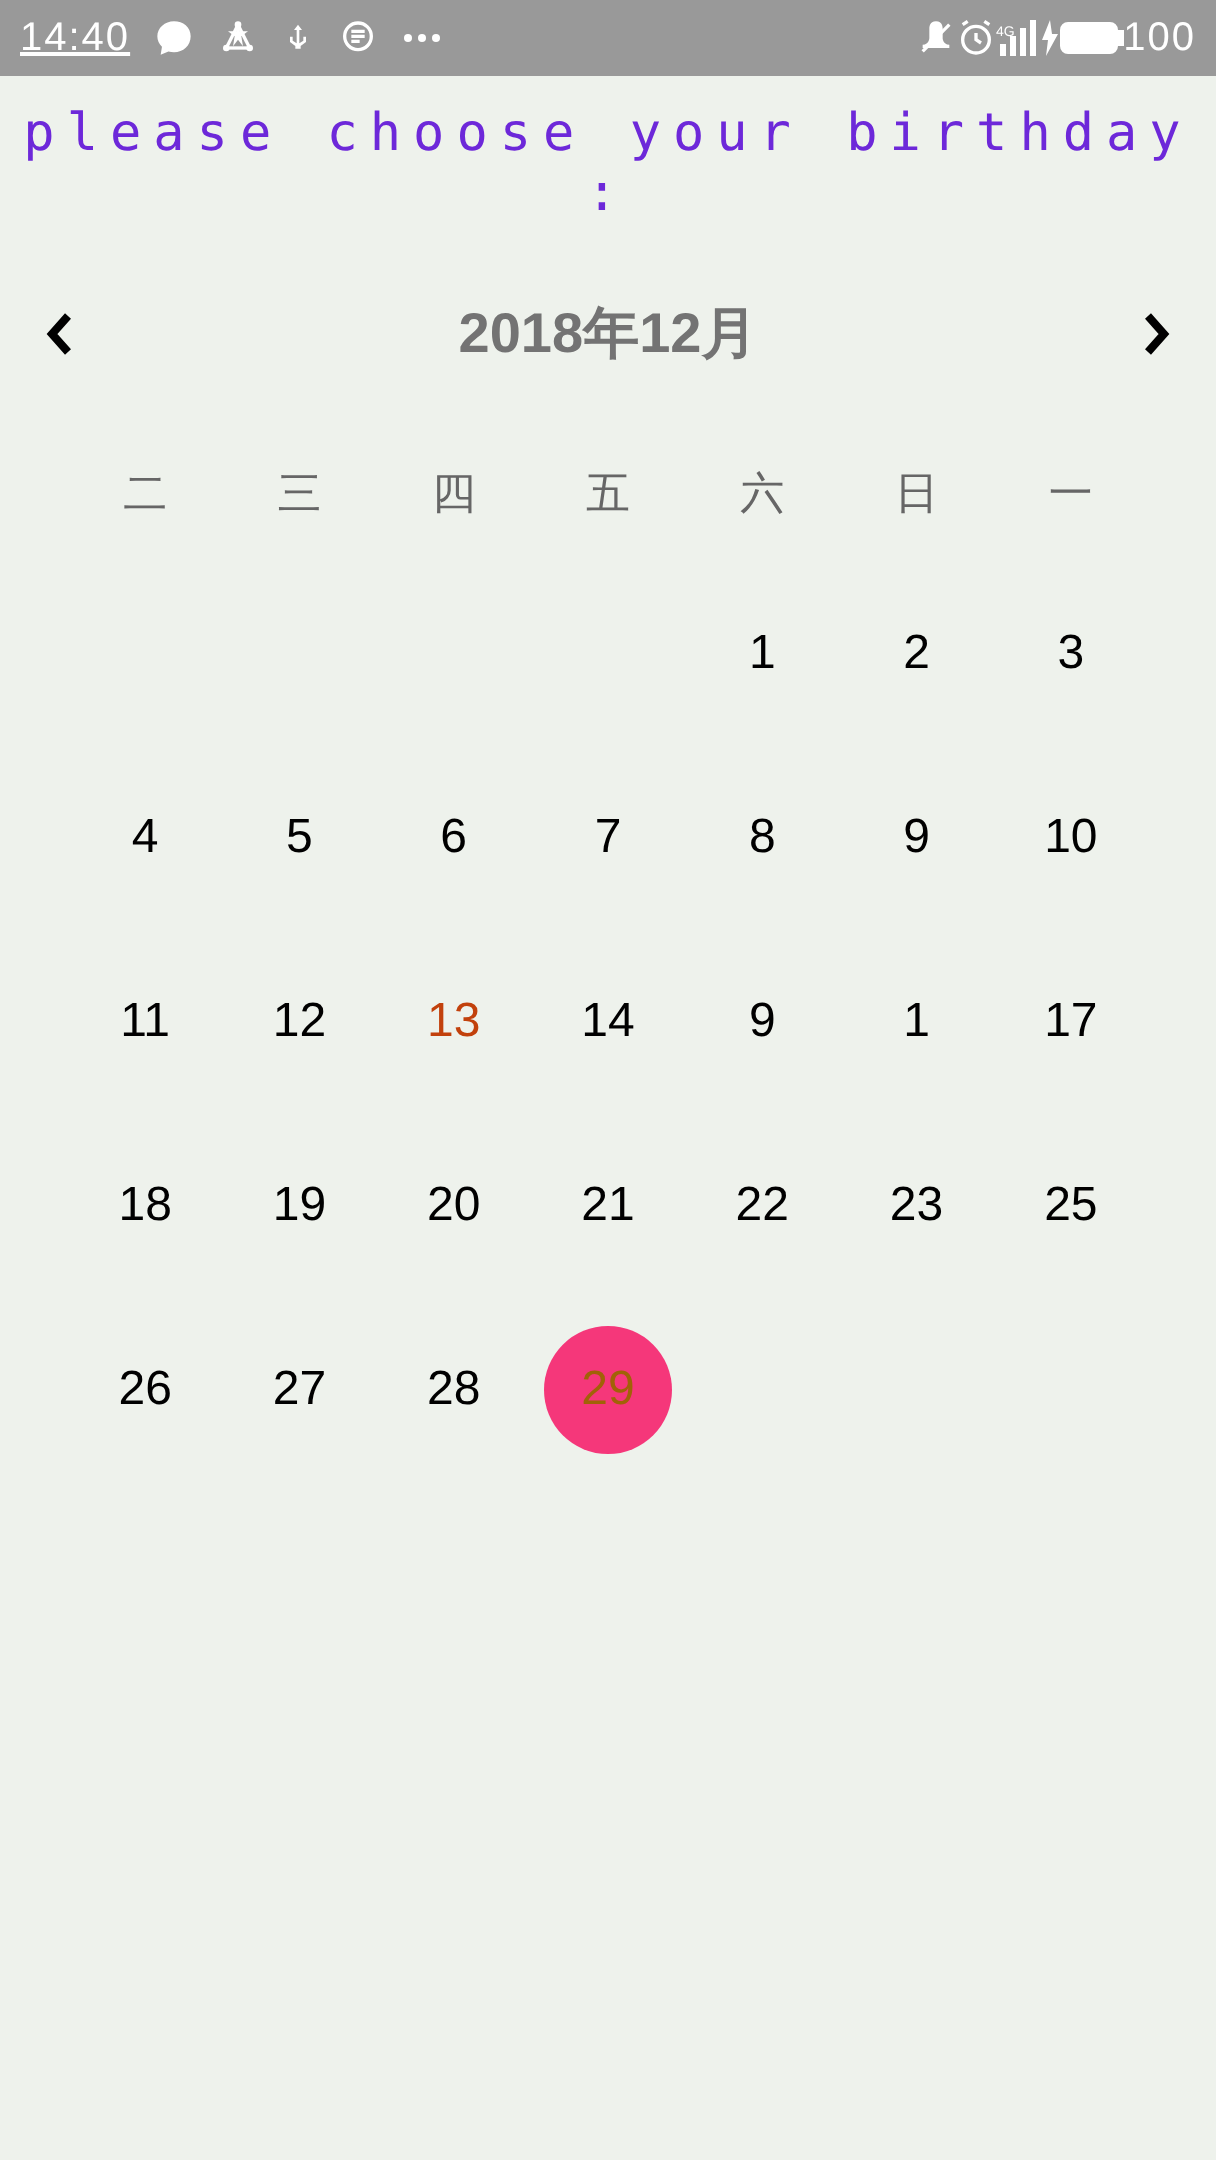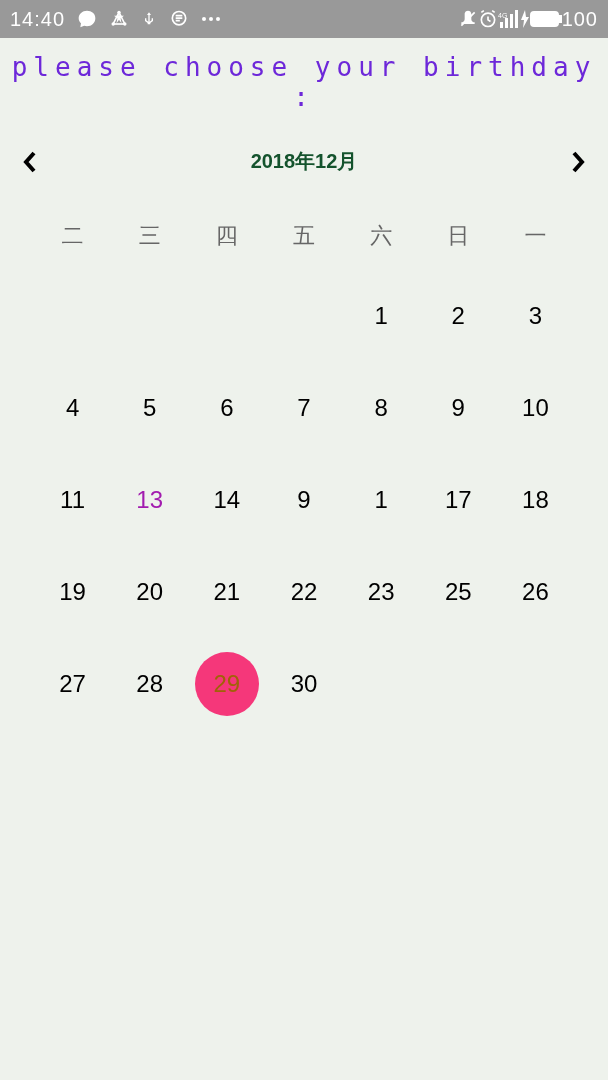--- a/index.html
+++ b/index.html
@@ -26,20 +26,21 @@
       gap: 12px;
     }
     .status-right {
       display: flex;
       align-items: center;
       gap: 0;
     }
     .status-time {
       font-weight: 500;
       letter-spacing: 1px;
+      text-decoration: underline;
     }
     .status-icon {
       display: inline-flex;
       align-items: center;
     }
     .prompt {
       text-align: center;
       font-size: 26px;
       letter-spacing: 6px;
       color: #6d28d9;
@@ -54,23 +55,23 @@
     }
     .nav-arrow {
       width: 24px;
       height: 24px;
       display: flex;
       align-items: center;
       justify-content: center;
       cursor: pointer;
     }
     .month-title {
-      font-size: 20px;
+      font-size: 28px;
       font-weight: 600;
-      color: #14532d;
+      color: #737373;
       text-align: center;
     }
     .weekdays {
       display: grid;
       grid-template-columns: repeat(7, 1fr);
       padding: 0 34px 34px 34px;
     }
     .weekday {
       text-align: center;
       font-size: 22px;
@@ -89,21 +90,21 @@
       height: 62px;
       display: flex;
       align-items: center;
       justify-content: center;
       cursor: pointer;
     }
     .day.empty {
       cursor: default;
     }
     .day.today {
-      color: #a21caf;
+      color: #c2410c;
     }
     .day.selected {
       position: relative;
     }
     .day.selected::before {
       content: "";
       position: absolute;
       width: 64px;
       height: 64px;
       border-radius: 50%;
@@ -233,32 +234,32 @@
     <div class="day">2</div>
     <div class="day">3</div>
     <div class="day">4</div>
     <div class="day">5</div>
     <div class="day">6</div>
     <div class="day">7</div>
     <div class="day">8</div>
     <div class="day">9</div>
     <div class="day">10</div>
     <div class="day">11</div>
+    <div class="day">12</div>
     <div class="day today">13</div>
     <div class="day">14</div>
     <div class="day">9</div>
     <div class="day">1</div>
     <div class="day">17</div>
     <div class="day">18</div>
     <div class="day">19</div>
     <div class="day">20</div>
     <div class="day">21</div>
     <div class="day">22</div>
     <div class="day">23</div>
     <div class="day">25</div>
     <div class="day">26</div>
     <div class="day">27</div>
     <div class="day">28</div>
     <div class="day selected">
       <span>29</span>
     </div>
-    <div class="day">30</div>
   </div>
 
 </body></html>

